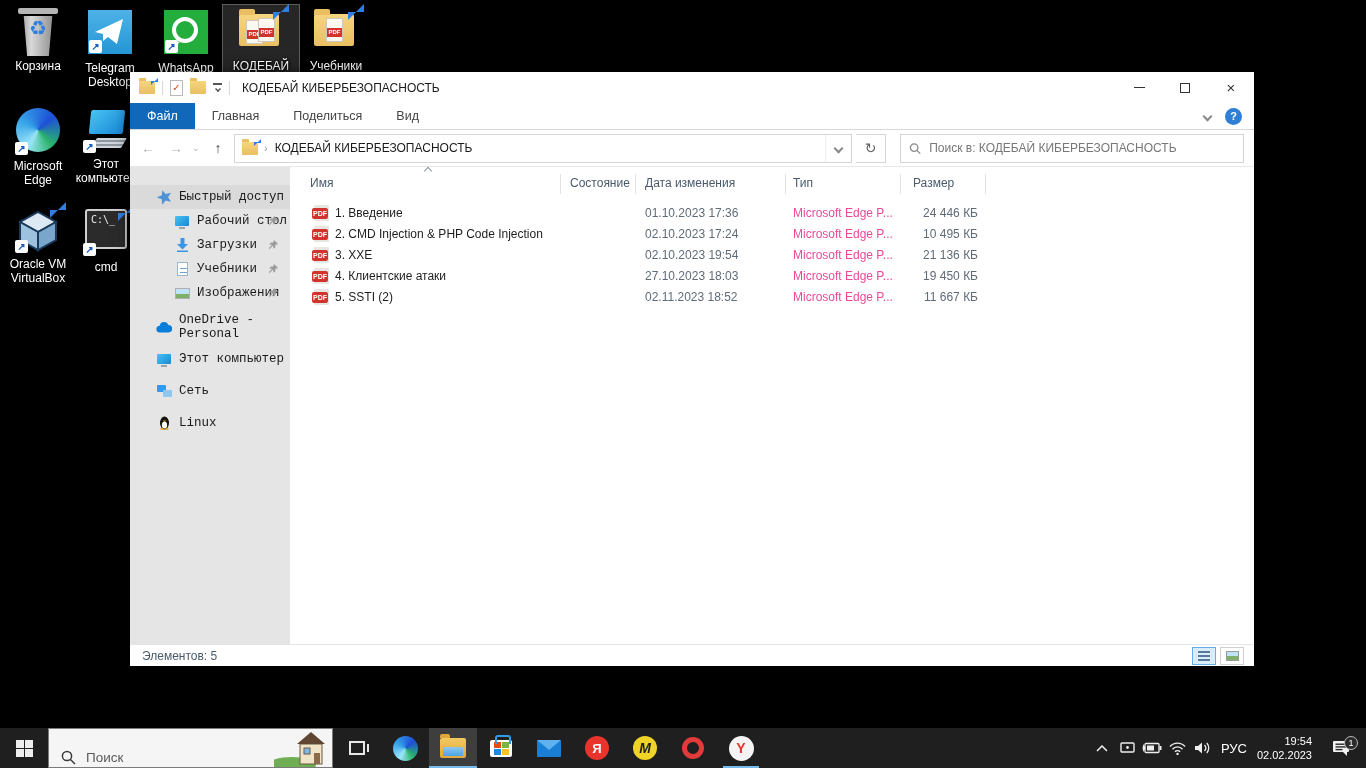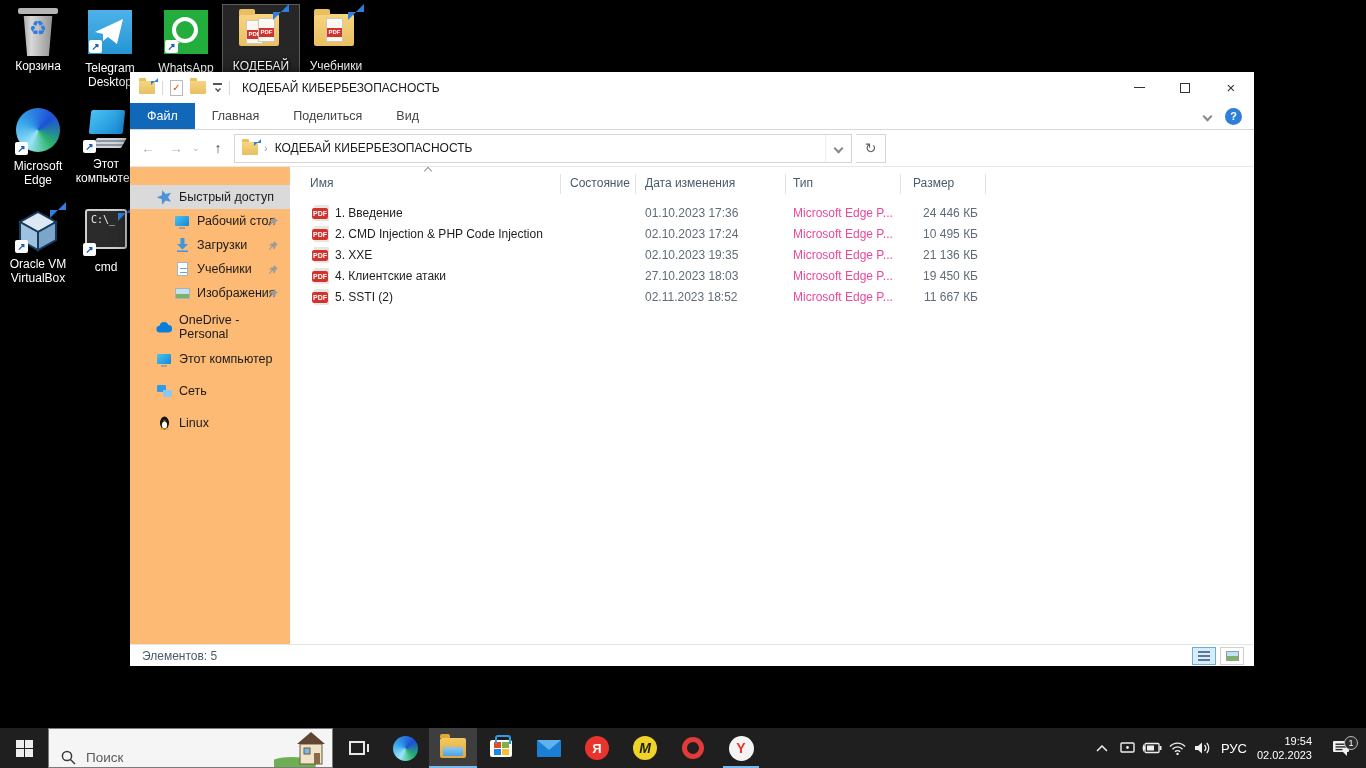--- a/index.html
+++ b/index.html
@@ -88,21 +88,21 @@
   .addrbox { flex:0 0 618px; height:29px; border:1px solid #d6d6d6; display:flex; align-items:center; padding-left:7px; position:relative; }
   .addr-crumb { margin-left:6px; color:#9a9a9a; font-size:11px; }
   .addr-text { margin-left:7px; color:#1a1a1a; font-size:12px; }
   .addr-dd { position:absolute; right:0; top:0; bottom:0; width:26px; border-left:1px solid #eee; display:flex; align-items:center; justify-content:center; }
   .refreshbox { width:30px; height:29px; border:1px solid #d6d6d6; border-left:none; display:flex; align-items:center; justify-content:center;
     color:#666; font-size:14px; }
   .searchbox { margin-left:10px; flex:1; height:29px; border:1px solid #d6d6d6; display:flex; align-items:center; padding:0 8px; gap:8px; }
   .searchbox input { border:none; outline:none; width:100%; font-size:12px; font-family:"Liberation Sans",sans-serif; color:#333; background:transparent; }
   .searchbox input::placeholder { color:#777; opacity:1; }
 
-  .navpane { position:absolute; left:0; top:95px; width:160px; bottom:22px; background:#fdba74; }
+  .navpane { position:absolute; left:0; top:95px; width:160px; bottom:22px; background:#e5e5e5;font-family:Liberation Mono, monospace; }
   .nav-item { position:absolute; left:0; width:160px; height:24px; display:flex; align-items:center; font-size:12.5px; color:#1a1a1a; }
   .nav-item.sel { background:#dadada; }
   .nav-item .nico { width:16px; height:16px; display:flex; align-items:center; justify-content:center; flex:0 0 16px; }
   .ind0 { padding-left:26px; } .ind0 .nico { margin-right:7px; }
   .ind1 { padding-left:44px; } .ind1 .nico { margin-right:7px; }
   .pin { position:absolute; right:12px; top:7px; }
 
   .mini-mon { width:14px; height:10px; background:linear-gradient(135deg,#49c3f2,#1787d6); border-radius:1px; position:relative; }
   .mini-mon:after { content:""; position:absolute; left:4px; bottom:-3px; width:6px; height:2px; background:#9aa2aa; }
   .mini-page { width:11px; height:14px; background:#fff; border:1px solid #9fb6c9;
@@ -350,20 +350,27 @@
             <i class="t2"></i>
           </span>
         </span>
       <span class="addr-crumb">›</span>
       <span class="addr-text">КОДЕБАЙ КИБЕРБЕЗОПАСНОСТЬ</span>
       <span class="addr-dd">
           <span class="exp-chev"></span>
         </span>
     </div>
     <span class="refreshbox">↻</span>
+    <div class="searchbox">
+      <svg width="13" height="13" viewBox="0 0 13 13">
+        <circle cx="5.5" cy="5.5" r="4" fill="none" stroke="#8a8a8a" stroke-width="1.4"></circle>
+        <line x1="8.5" y1="8.5" x2="12" y2="12" stroke="#8a8a8a" stroke-width="1.4"></line>
+      </svg>
+      <input placeholder="Поиск в: КОДЕБАЙ КИБЕРБЕЗОПАСНОСТЬ" style="">
+    </div>
   </div>
 
   <div class="navpane">
     <div class="nav-item sel ind0" style="top:18px">
       <span class="nico">
         <svg width="15" height="15" viewBox="0 0 15 15">
             <path d="M7.5 0 l2 4.7 5.5.4 -4.2 3.4 1.4 5.3 -4.7-3 -4.7 3 1.4-5.3 L0 5.1 l5.5-.4 z" fill="#4e93d8" transform="rotate(-18 7 7)"></path>
           </svg>
       </span>
       <span>Быстрый доступ</span>
@@ -484,21 +491,21 @@
       <span class="fname">2. CMD Injection &amp; PHP Code Injection</span>
       <span class="fdate">02.10.2023 17:24</span>
       <span class="ftype">Microsoft Edge P...</span>
       <span class="fsize">10 495 КБ</span>
     </div>
     <div class="file-row" style="top:78px">
       <span class="pdf16">
           <i>PDF</i>
         </span>
       <span class="fname">3. XXE</span>
-      <span class="fdate">02.10.2023 19:35</span>
+      <span class="fdate">02.10.2023 19:54</span>
       <span class="ftype">Microsoft Edge P...</span>
       <span class="fsize">21 136 КБ</span>
     </div>
     <div class="file-row" style="top:99px">
       <span class="pdf16">
           <i>PDF</i>
         </span>
       <span class="fname">4. Клиентские атаки</span>
       <span class="fdate">27.10.2023 18:03</span>
       <span class="ftype">Microsoft Edge P...</span>

